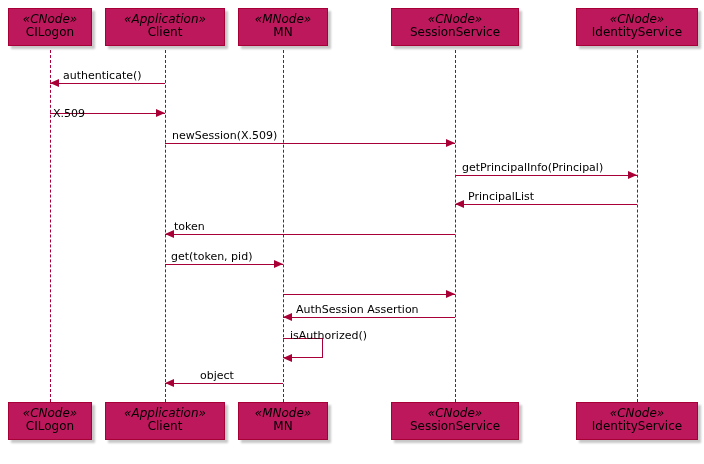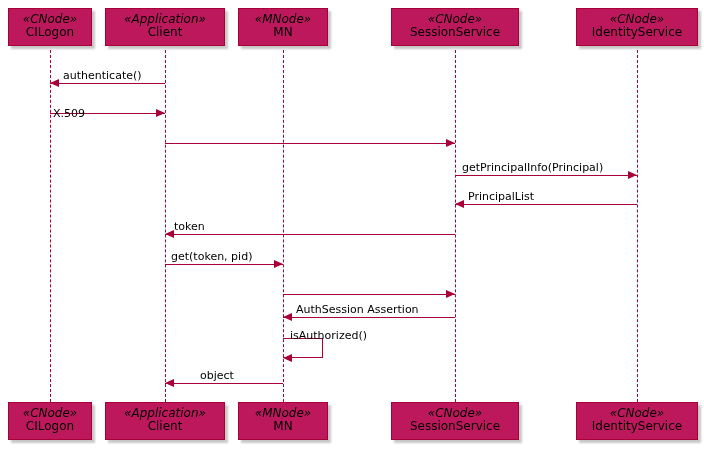--- a/index.html
+++ b/index.html
@@ -119,20 +119,21 @@
   <div class="shaft" style="left:50px; top:83px; width:115px;"></div>
   <div class="head left" style="left:50px; top:78.5px;"></div>
   <div class="msglabel" style="left:63px; top:70px;">authenticate()</div>
 
   <div class="shaft" style="left:50px; top:113px; width:115px;"></div>
   <div class="head right" style="left:156px; top:108.5px;"></div>
   <div class="msglabel" style="left:53px; top:100px;margin-top:8px;">X.509</div>
 
   <div class="shaft" style="left:165px; top:143px; width:290px;"></div>
   <div class="head right" style="left:446px; top:138.5px;"></div>
+  <div class="msglabel" style="left:172px; top:130px;">newSession(X.509)</div>
 
   <div class="shaft" style="left:455px; top:175px; width:182px;"></div>
   <div class="head right" style="left:628px; top:170.5px;"></div>
   <div class="msglabel" style="left:462px; top:162px;">getPrincipalInfo(Principal)</div>
 
   <div class="shaft" style="left:455px; top:204px; width:182px;"></div>
   <div class="head left" style="left:455px; top:199.5px;"></div>
   <div class="msglabel" style="left:468px; top:191px;">PrincipalList</div>
 
   <div class="shaft" style="left:165px; top:234px; width:290px;"></div>

